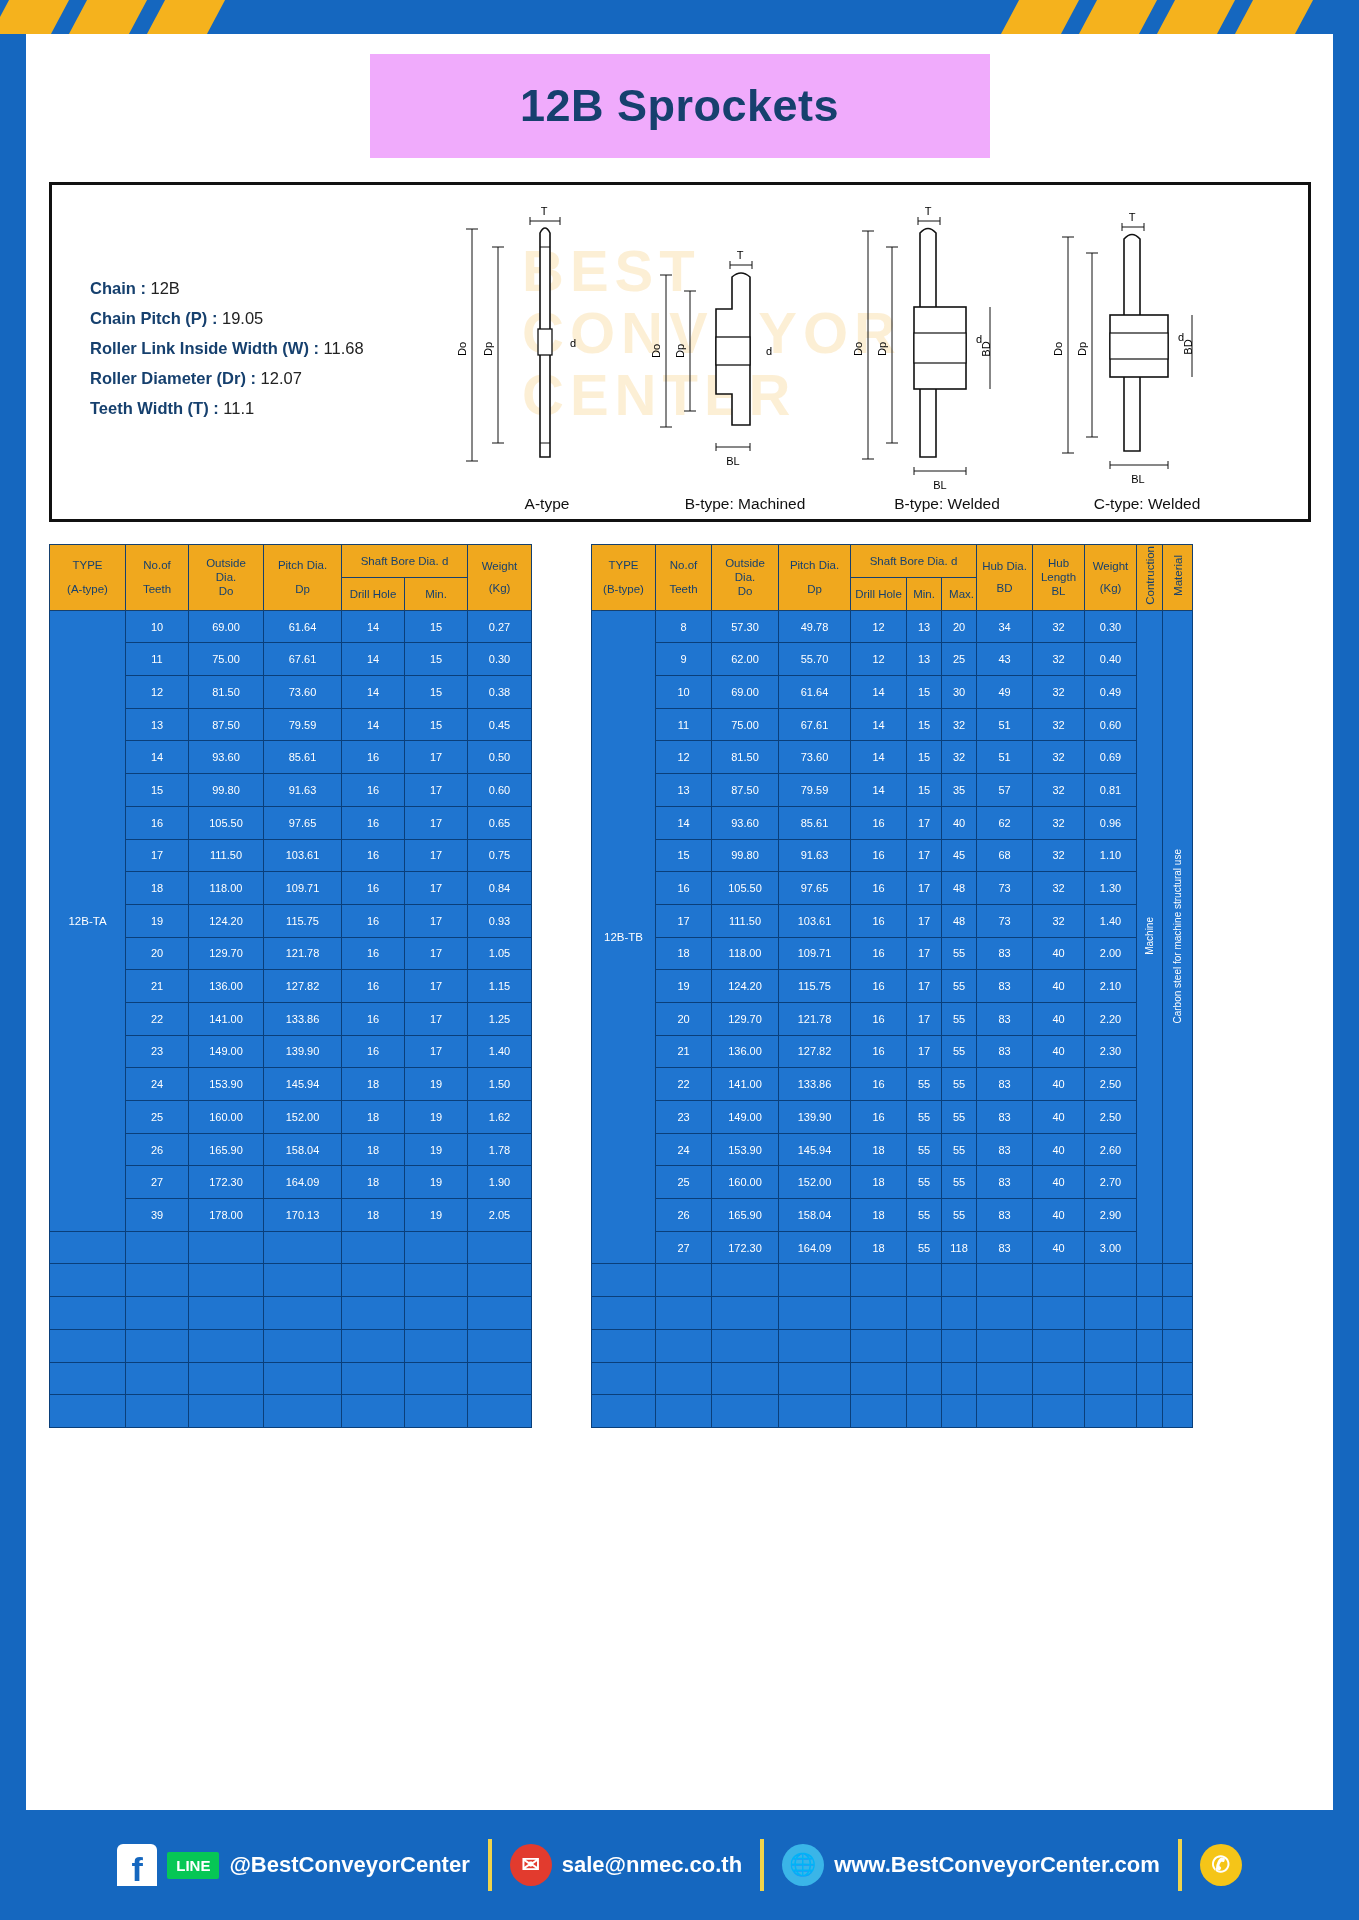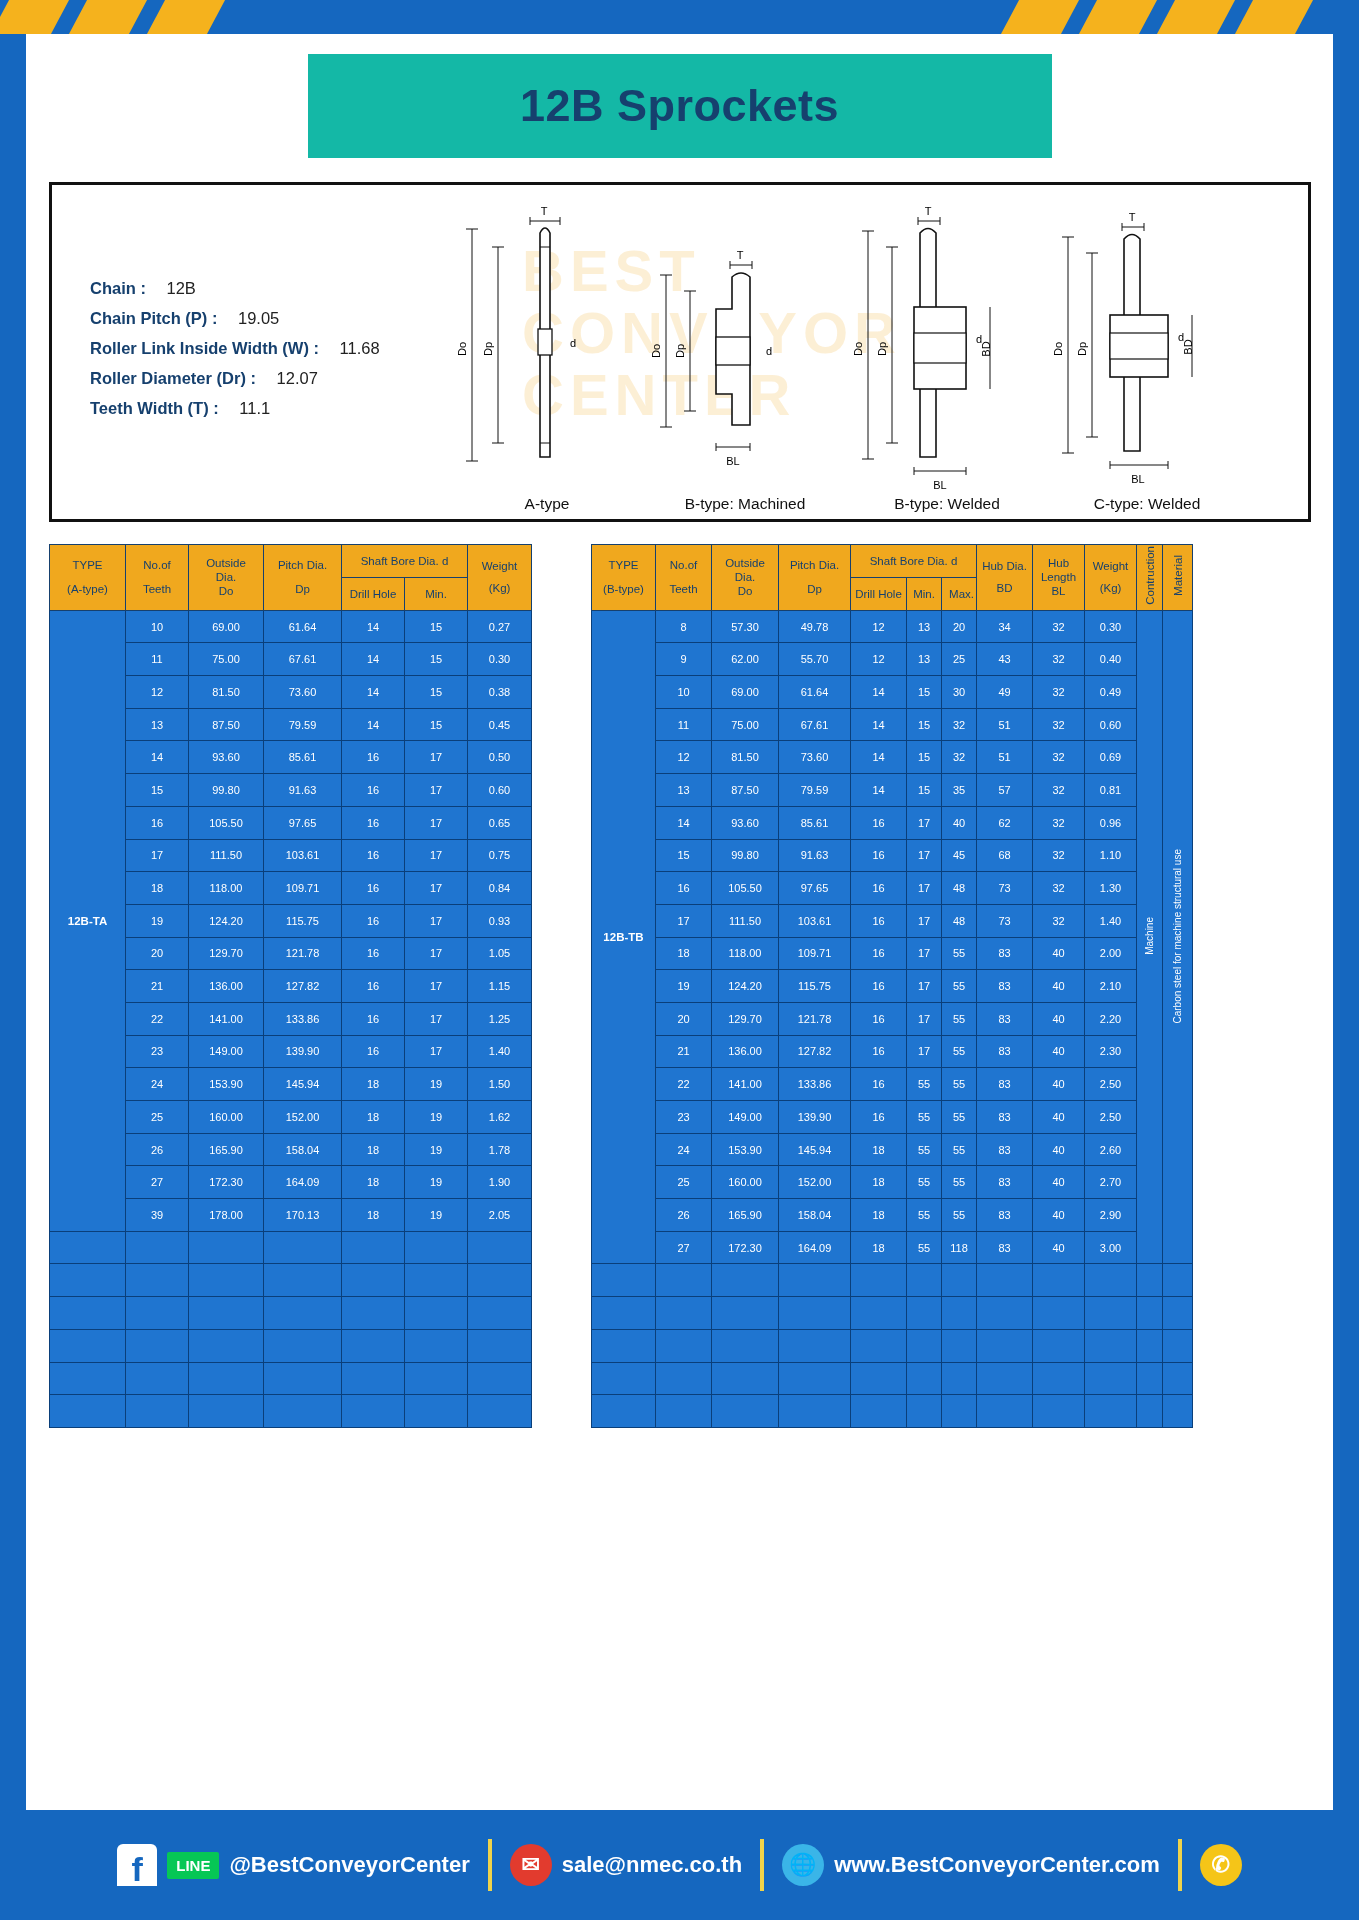--- a/index.html
+++ b/index.html
@@ -15,34 +15,34 @@
   .top-band { position:absolute; top:0; left:0; width:1359px; height:34px; background:#1567bf; overflow:hidden; }
   .chev { position:absolute; top:-6px; width:60px; height:46px; background:#f5b21d; transform:skewX(-28deg); }
   .page {
     position:absolute; top:34px; left:26px;
     width:1307px; height:1790px;
     background:#ffffff;
   }
   
   .title-bar {
     position:absolute; top:20px; left:50%; transform:translateX(-50%);
-    width:744px; height:104px; background:#14b8a6;
+    width:620px; height:104px; background:#f0abfc;
     display:flex; align-items:center; justify-content:center;
   }
   .title-bar span {
     font-size:45px; font-weight:bold; color:#16406e; letter-spacing:0.5px;
   }
   
   .spec-box {
     position:absolute; top:148px; left:23px;
     width:1262px; height:340px;
     border:3px solid #111; background:#fff;
   }
   .spec-text { position:absolute; top:88px; left:38px; color:#16406e; font-size:16.5px; font-weight:bold; line-height:30px; }
-  .spec-text div span.val { font-weight:normal; color:#222;margin-left:16px; }
+  .spec-text div span.val { font-weight:normal; color:#222; }
   .wm { position:absolute; left:470px; top:55px; width:560px; height:190px; opacity:.18; pointer-events:none; }
   .wm-text { font-size:58px; font-weight:bold; color:#f0a81e; letter-spacing:6px; line-height:62px; font-family:"Liberation Sans", sans-serif; }
   .diagrams { position:absolute; top:14px; left:400px; width:850px; height:320px; }
   .dgroup { position:absolute; top:0; width:190px; height:320px; }
   .dlabel { position:absolute; bottom:6px; width:100%; text-align:center; font-size:15.5px; color:#111; }
   
   .tables { position:absolute; top:510px; left:23px; width:1262px; }
   table { border-collapse:collapse; }
   .tbl { position:absolute; top:0; }
   .tbl.left { left:0; }
@@ -54,21 +54,21 @@
     color:#ffffff;
     background:#1f75d0;
     height:32.7px;
     padding:0 2px;
   }
   .tbl th {
     background:#f0a81e; color:#16406e; font-weight:normal; font-size:11.5px;
     border:1px solid #16406e;
   }
   .tbl thead th { line-height:14px; }
-  .tbl td.type-cell { font-size:11.5px;font-weight:bold; }
+  .tbl td.type-cell { font-size:11.5px; }
   .vert { writing-mode:vertical-rl; transform:rotate(180deg); white-space:nowrap; }
   .tbl td.vert-cell { font-size:10px; }
   .tbl td.empty { background:#1f75d0; }
   
   .footer {
     position:absolute; bottom:0; left:0; width:1359px; height:110px;
     background:#1567bf; display:flex; align-items:center; justify-content:center;
     gap:0px;
   }
   .f-item { display:flex; align-items:center; gap:10px; color:#fff; font-size:22px; font-weight:bold; }

